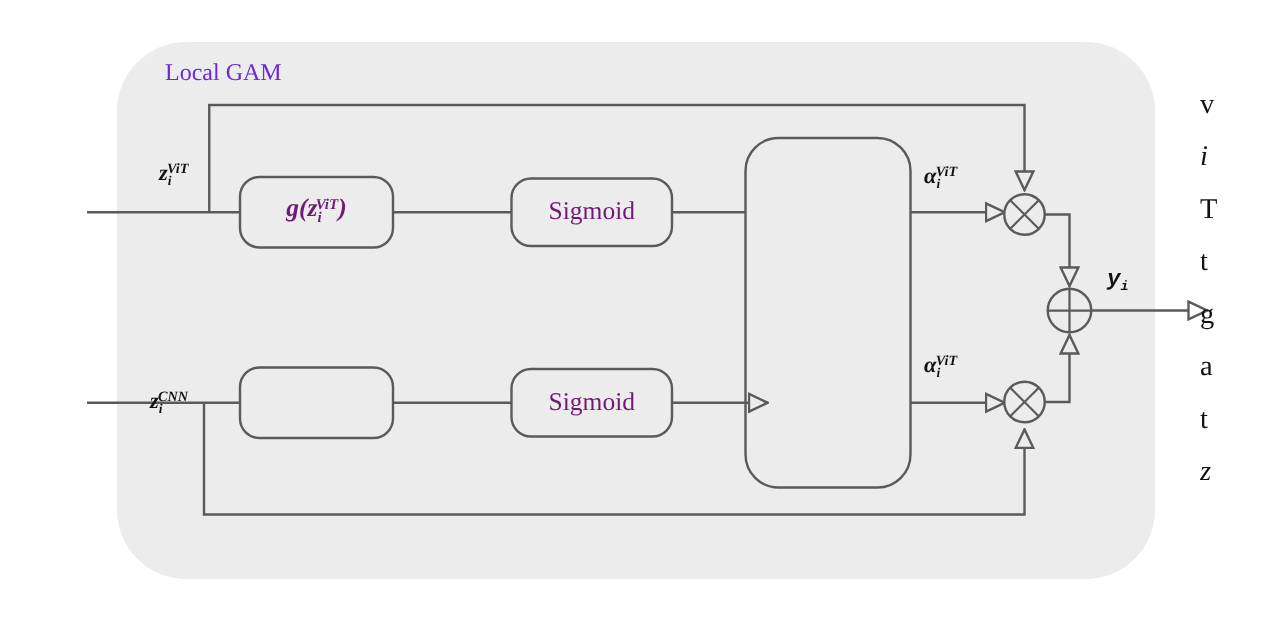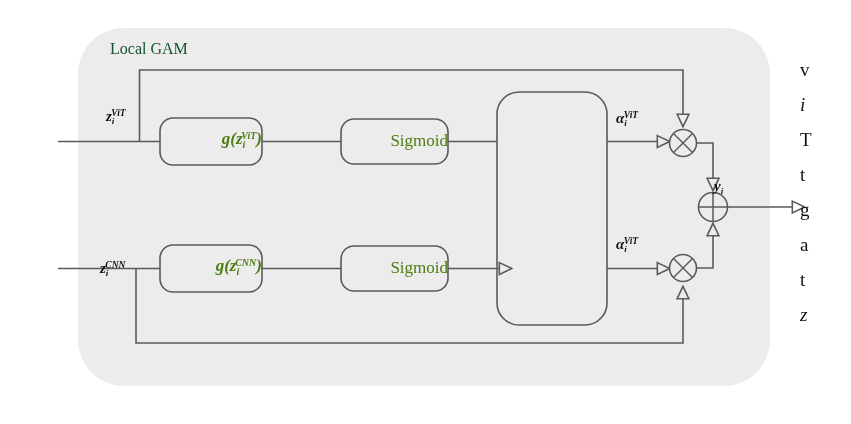--- a/index.html
+++ b/index.html
@@ -2,36 +2,36 @@
 <html><head>
 <meta charset="utf-8">
 <style>
   html,body{margin:0;padding:0;background:#ffffff;}
   body{width:851px;height:424px;overflow:hidden;
        font-family:"Liberation Serif", serif;color:#1a1a1a;}
   #root{position:relative;width:851px;height:424px;background:#fff;}
   #canvas{position:absolute;left:0;top:0;width:851px;height:424px;}
   .txt{position:absolute;white-space:nowrap;}
   
-  #panel-label{left:110px;top:40px;font-size:16px;color:#14532d;}
+  #panel-label{left:110px;top:40px;font-size:16px;color:#6d28d9;}
   
-  .node-label{font-size:17px;color:#4d7c0f;text-align:right;}
+  .node-label{font-size:17px;color:#701a75;text-align:center;}
   #lbl-softmax{left:497px;top:197px;width:110px;}
   #lbl-sig-top{left:341px;top:131px;width:107px;}
   #lbl-sig-bot{left:341px;top:258px;width:107px;}
   #lbl-g-top{left:160px;top:129px;width:102px;font-weight:bold;font-style:italic;}
   #lbl-g-bot{left:160px;top:256px;width:102px;font-weight:bold;font-style:italic;}
   .sym{font-weight:bold;font-style:italic;font-size:15px;color:#111;}
   .sym sub{font-size:9px;font-style:italic;font-weight:bold;vertical-align:-3px;}
   .sym sup{font-size:9.5px;font-style:italic;font-weight:bold;vertical-align:5px;margin-left:-3px;}
   #sym-zvit{left:106px;top:108px;}
   #sym-zcnn{left:100px;top:236px;margin-top:24px;}
   #sym-a-top{left:616px;top:110px;}
   #sym-a-bot{left:616px;top:236px;}
-  #sym-y{left:714px;top:178px;}
+  #sym-y{left:738px;top:178px;font-family:Liberation Mono, monospace;}
   .gbox sub{font-size:10px;vertical-align:-4px;}
   .gbox sup{font-size:10px;vertical-align:5px;margin-left:-4px;}
   
   #side-col{position:absolute;left:800px;top:52px;width:51px;height:300px;
             overflow:hidden;font-family:"Liberation Serif",serif;}
   #side-col div{font-size:19px;line-height:35px;color:#111;white-space:nowrap;}
   #side-col div.it{font-style:italic;}
 </style>
 </head>
 <body>
@@ -89,21 +89,20 @@
     <line x1="727.5" y1="207" x2="805" y2="207" stroke="#5a5a5a" stroke-width="1.6" marker-end="url(#ahw)"></line>
   </svg>
 
   <div class="txt" id="panel-label">Local GAM</div>
 
   <div class="txt node-label" id="lbl-sig-top">Sigmoid</div>
   <div class="txt node-label" id="lbl-sig-bot">Sigmoid</div>
 
   <div class="txt node-label gbox" id="lbl-g-top"><span>g(z</span><sub>i</sub><sup>ViT</sup><span>)</span></div>
 
-  <div class="txt node-label gbox" id="lbl-g-bot"><span>g(z</span><sub>i</sub><sup>CNN</sup><span>)</span></div>
 
   <div class="txt sym" id="sym-zvit"><span>z</span><sub>i</sub><sup>ViT</sup></div>
 
   <div class="txt sym" id="sym-zcnn"><span>z</span><sub>i</sub><sup>CNN</sup></div>
 
   <div class="txt sym" id="sym-a-top"><span>α</span><sub>i</sub><sup>ViT</sup></div>
 
   <div class="txt sym" id="sym-a-bot"><span>α</span><sub>i</sub><sup>ViT</sup></div>
 
   <div class="txt sym" id="sym-y"><span>y</span><sub>i</sub></div>

